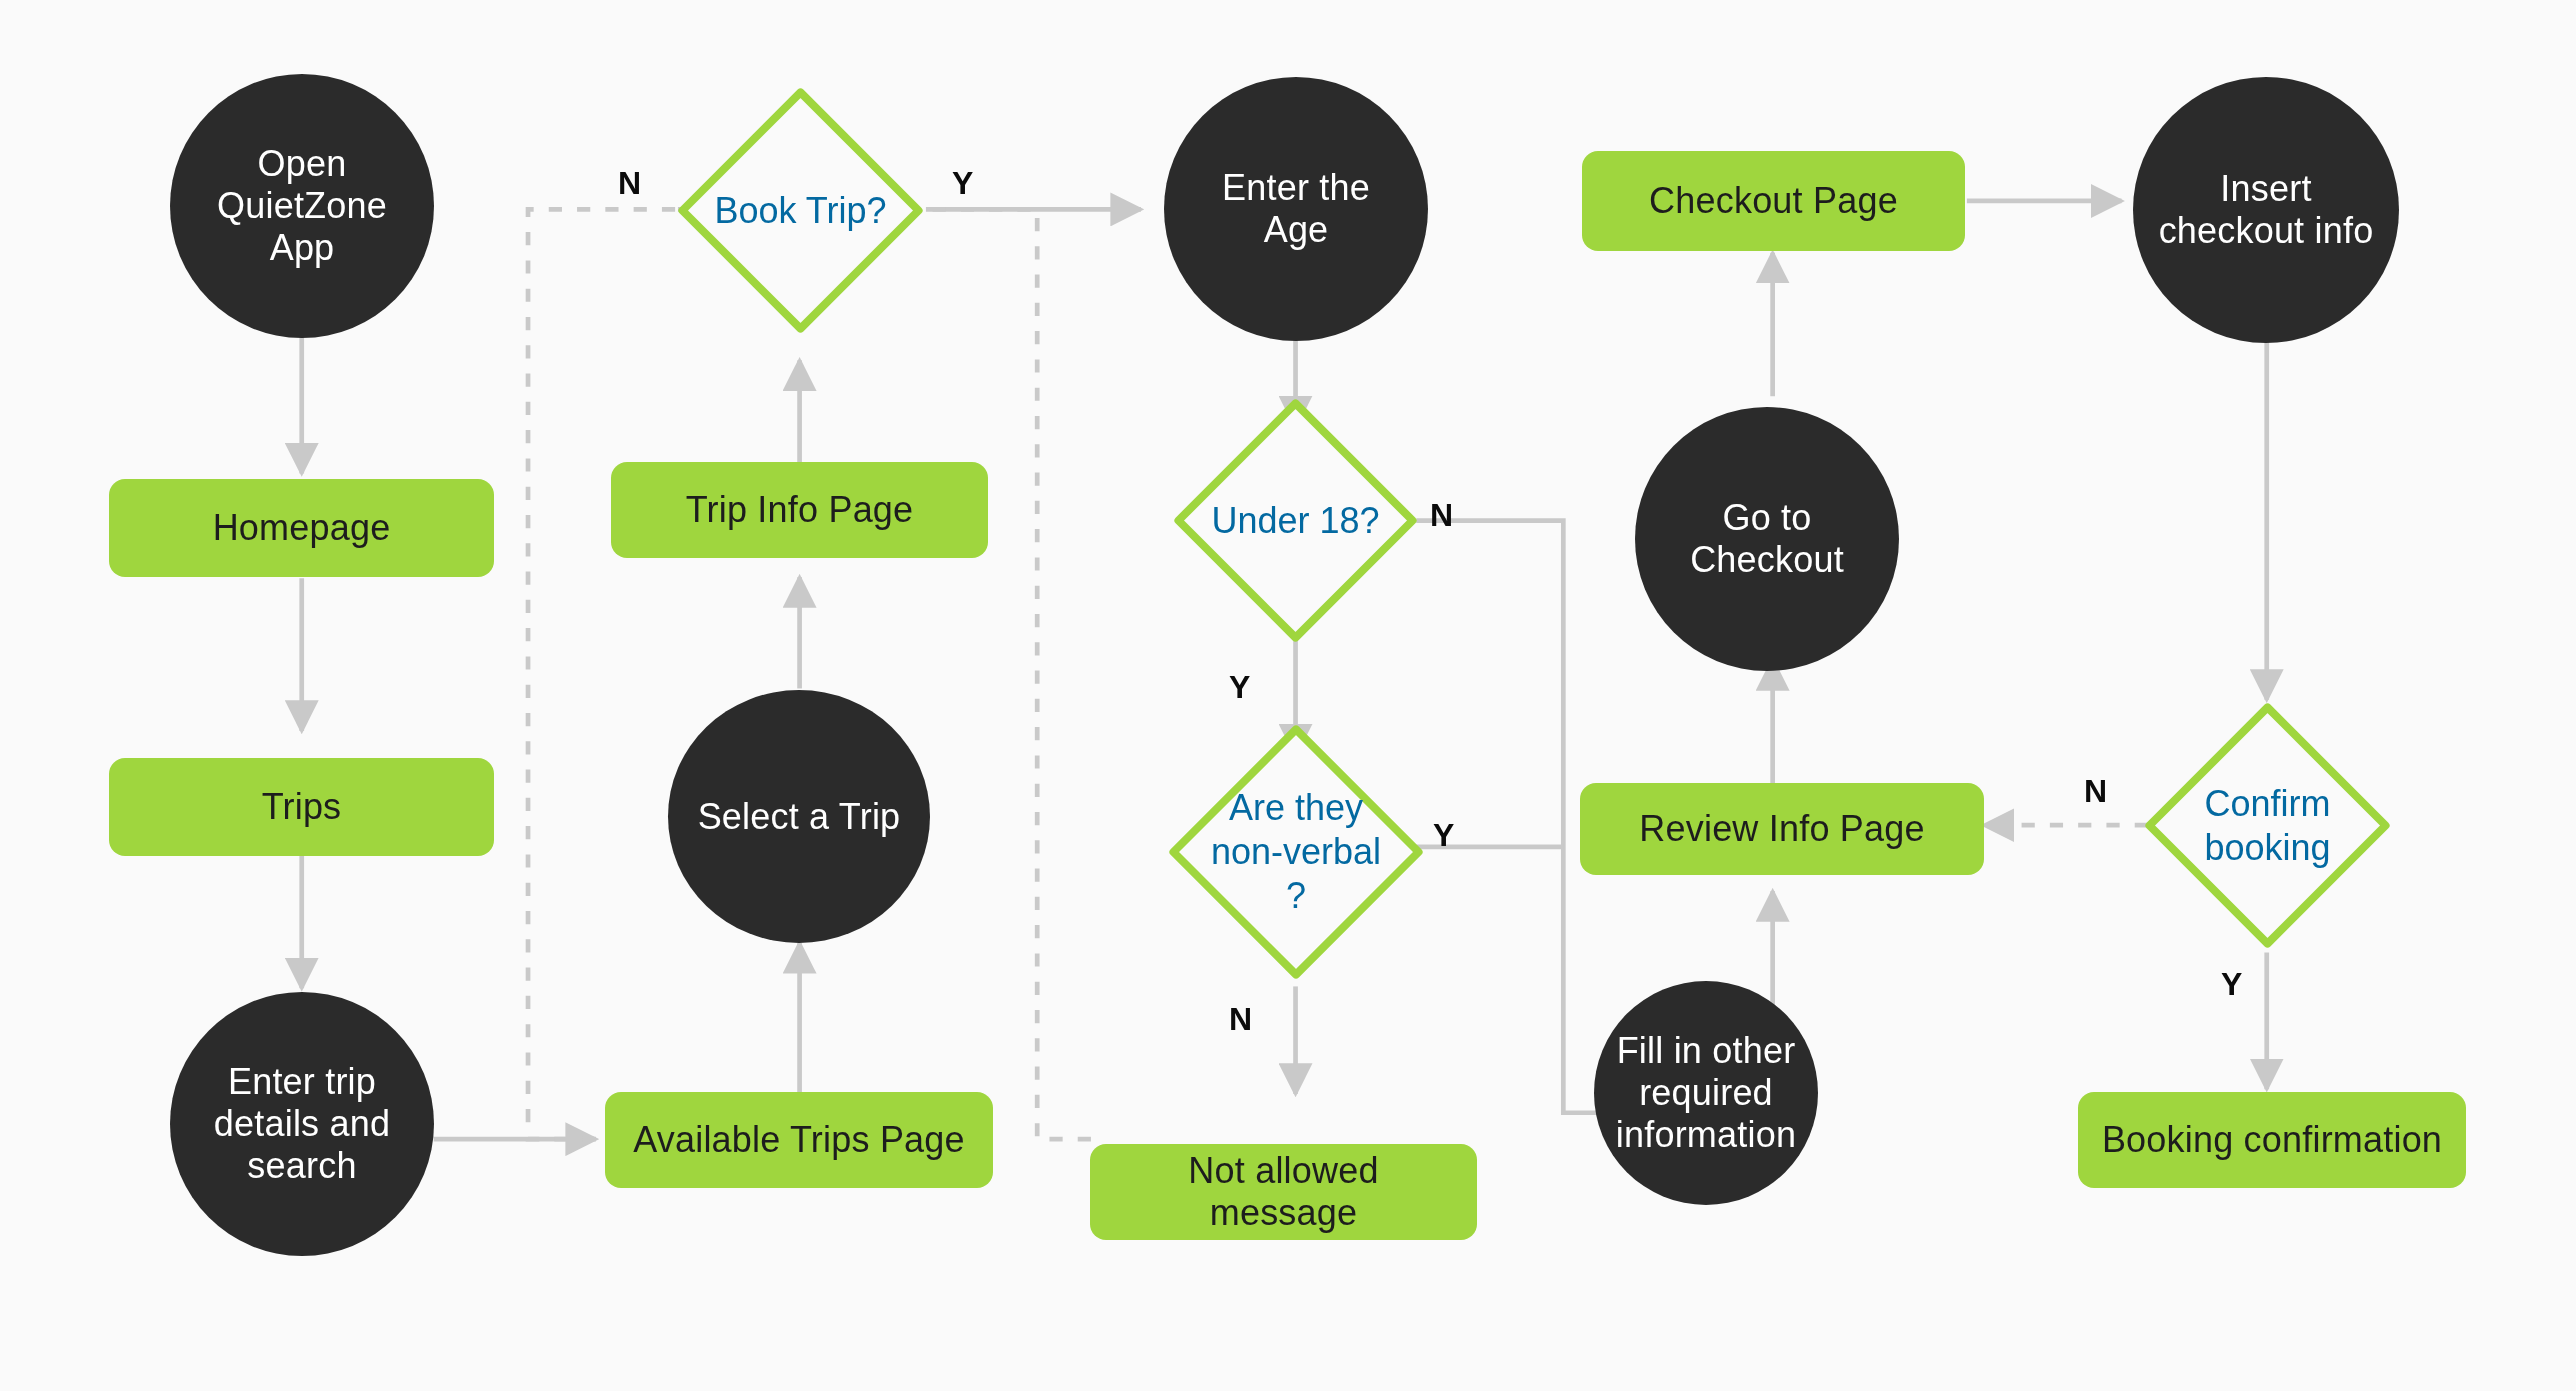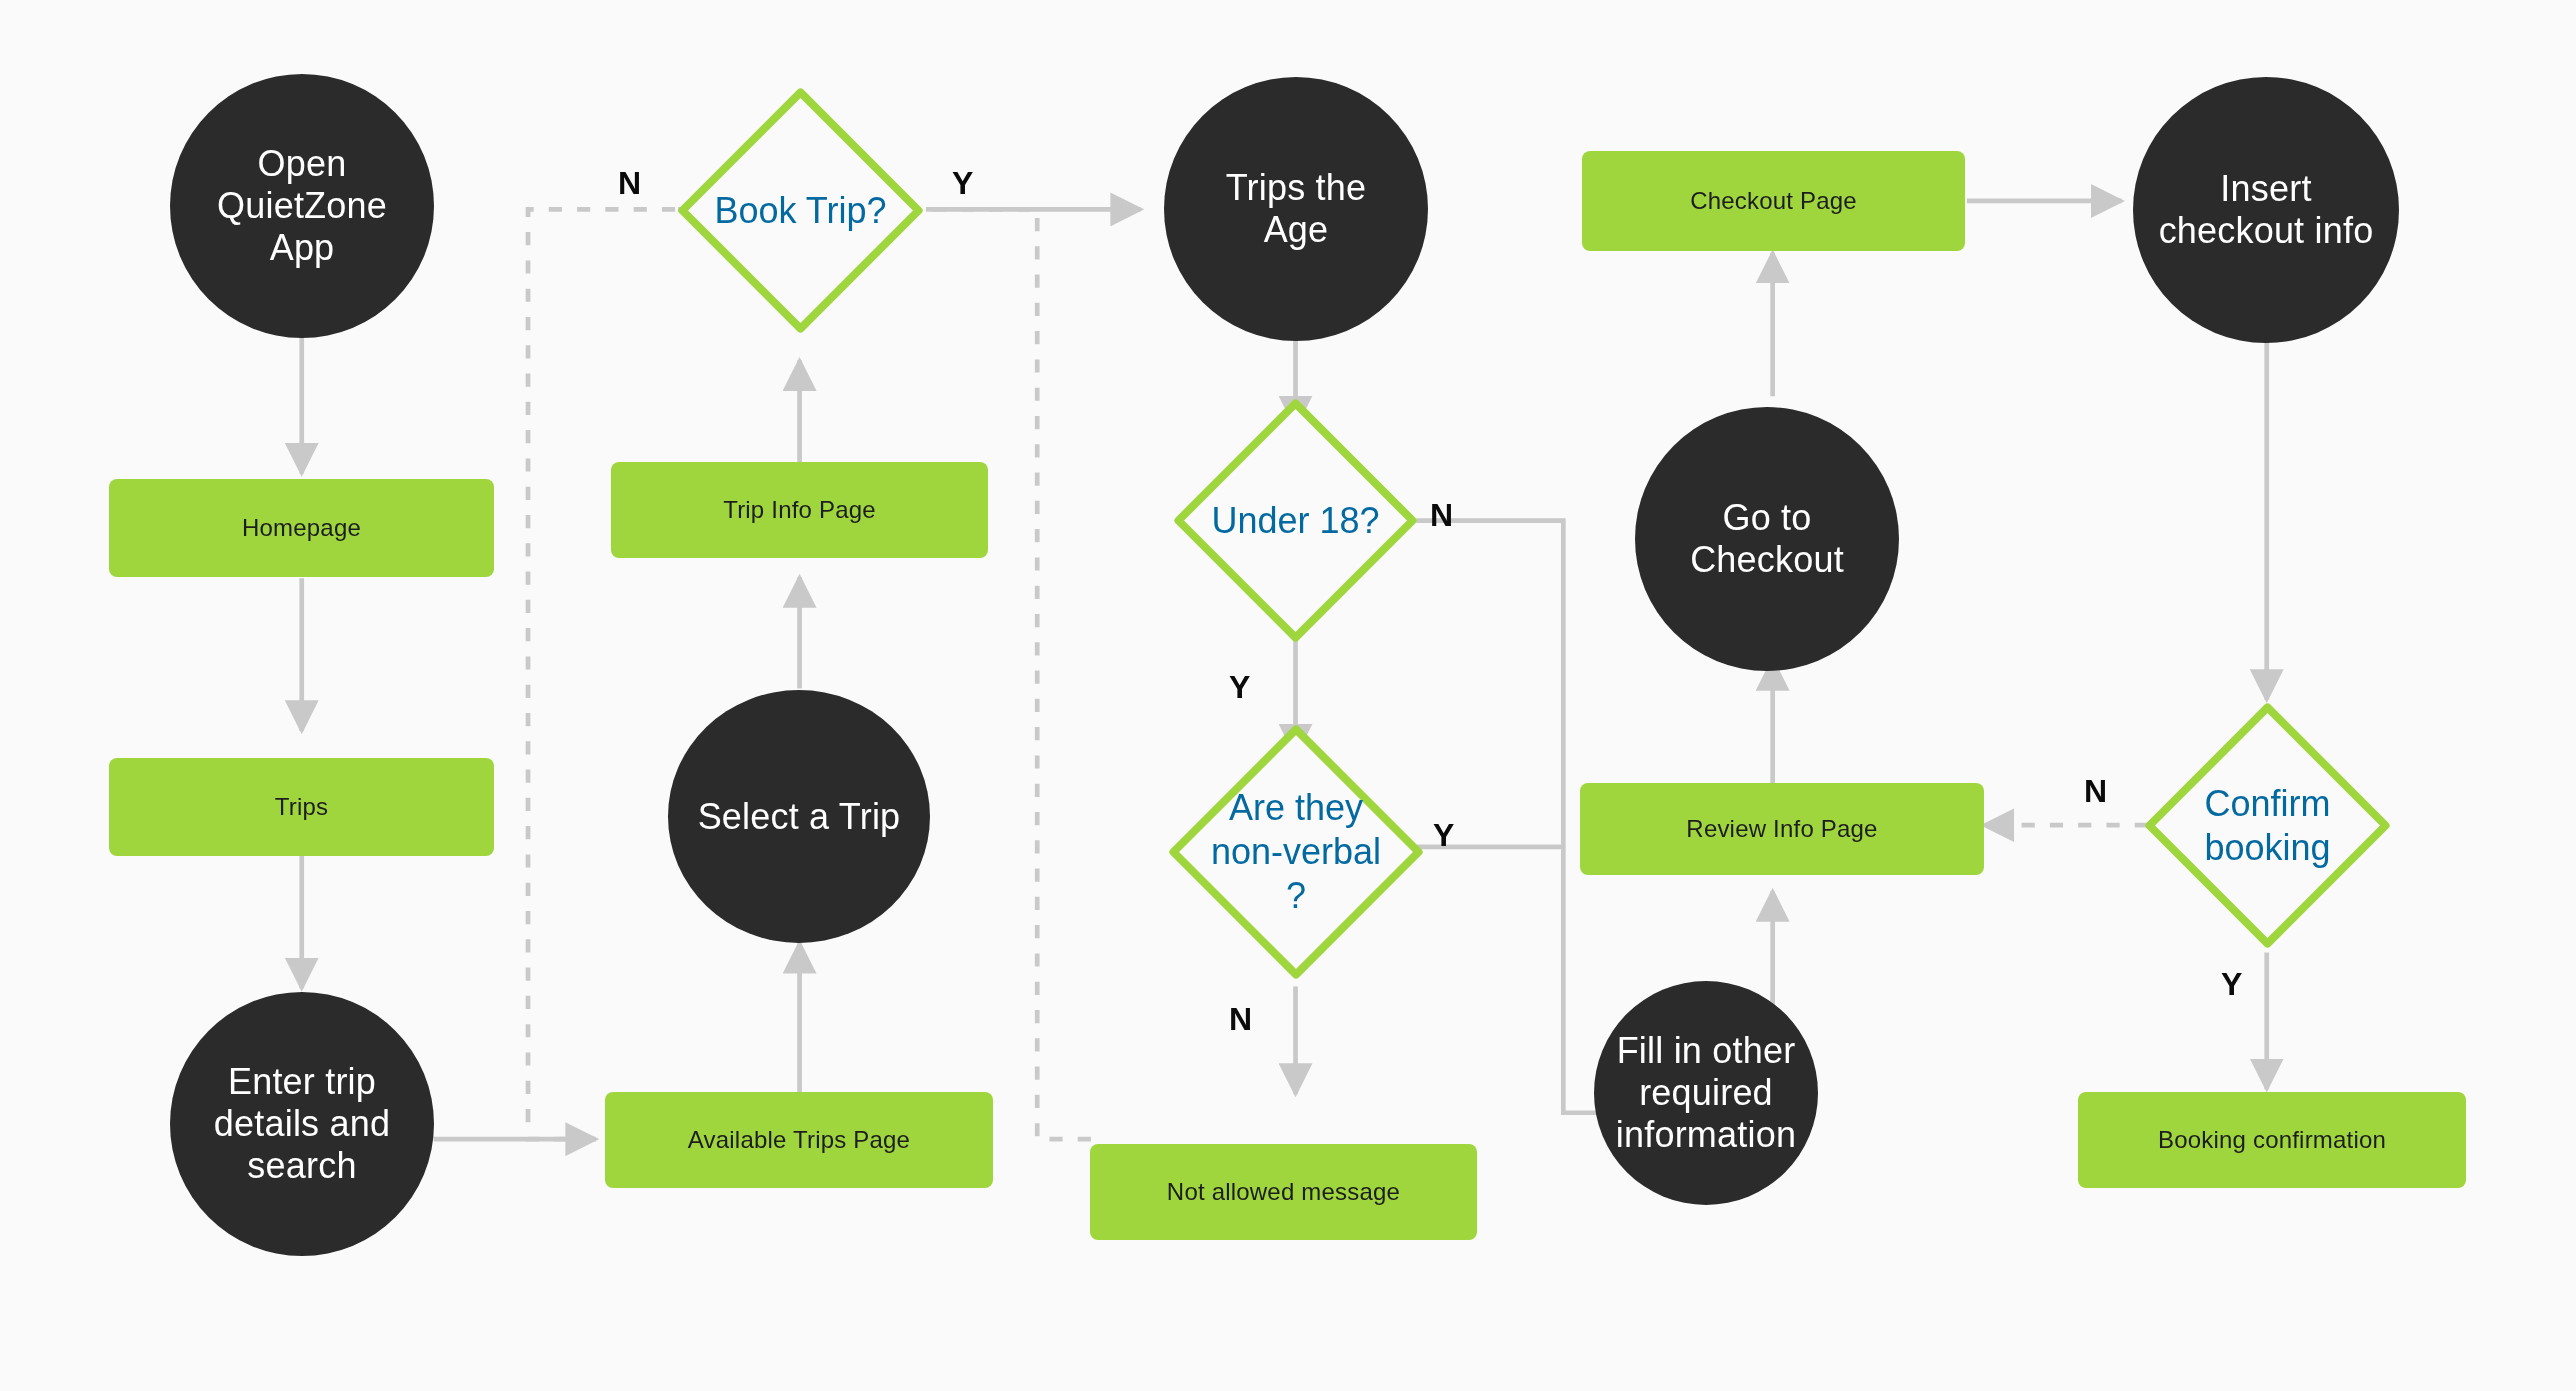--- a/index.html
+++ b/index.html
@@ -43,22 +43,22 @@
     color: #ffffff;
     border-radius: 50%;
     font-size: 36px;
     font-weight: 400;
     letter-spacing: 0.2px;
   }
   
   .node.pill {
     background: #9fd63e;
     color: #1d1d1d;
-    border-radius: 8px;
-    font-size: 24px;
+    border-radius: 16px;
+    font-size: 36px;
     font-weight: 400;
     letter-spacing: 0.2px;
     padding: 0 22.6px;
   }
   
   .node.diamond {
     background: transparent;
     color: #0369a1;
     font-size: 36px;
     font-weight: 400;
@@ -181,21 +181,21 @@
   </div>
 
   <div class="node diamond" style="left:673px; top:83px; width:255px; height:255px;">
     <svg class="dshape" viewBox="0 0 270 270" xmlns="http://www.w3.org/2000/svg">
       <path d="M 135 10 L 260 135 L 135 260 L 10 135 Z" fill="#fafafa" stroke="#9fd63e" stroke-width="8" stroke-linejoin="round" vector-effect="non-scaling-stroke"></path>
     </svg>
     <span class="dtext">Book Trip?</span>
   </div>
 
   <div class="node circle" style="left:1164px; top:77px; width:264px; height:264px;">
-    <span>Trips the
+    <span>Enter the
 Age</span>
   </div>
 
   <div class="node diamond" style="left:1169px; top:394px; width:253px; height:253px;">
     <svg class="dshape" viewBox="0 0 268 268" xmlns="http://www.w3.org/2000/svg">
       <path d="M 134 10 L 258 134 L 134 258 L 10 134 Z" fill="#fafafa" stroke="#9fd63e" stroke-width="8" stroke-linejoin="round" vector-effect="non-scaling-stroke"></path>
     </svg>
     <span class="dtext">Under 18?</span>
   </div>
 

